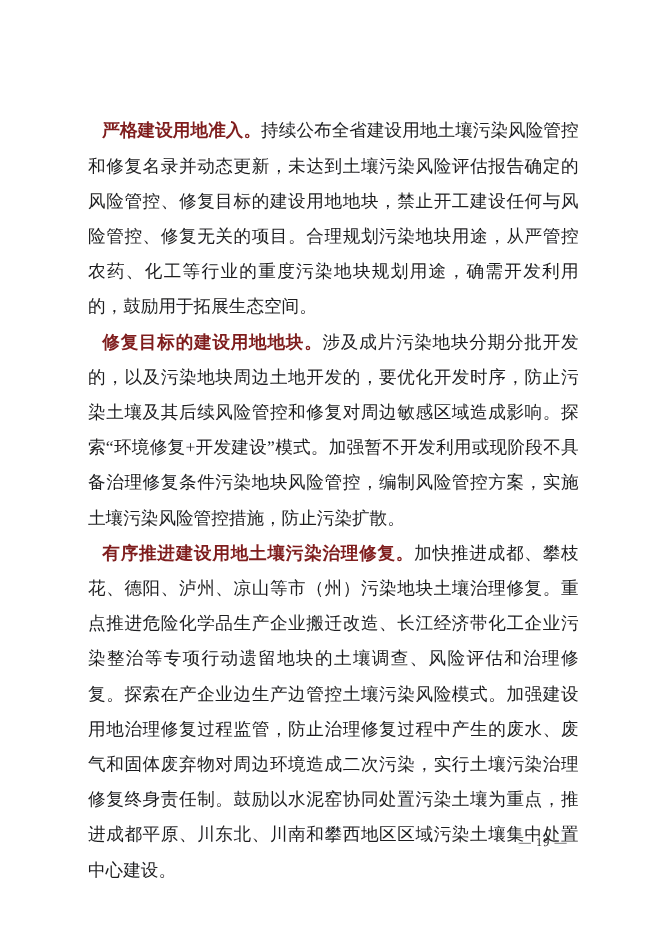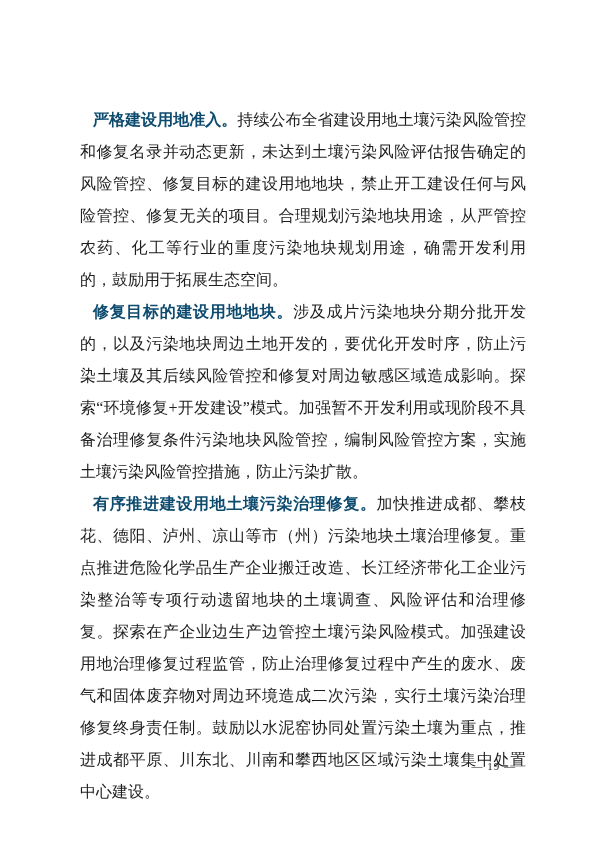--- a/index.html
+++ b/index.html
@@ -27,21 +27,21 @@
     text-justify: inter-character;
     word-break: break-all;
   }
   .para {
     margin: 0;
     padding: 0;
     text-indent: 13px;
   }
   .para .lead {
     font-weight: bold;
-    color: #0c4a6e;
+    color: #7f1d1d;
   }
   .page-number {
     position: absolute;
     top: 756px;
     right: 84px;
     font-family: "Liberation Serif", "DejaVu Serif", serif;
     font-size: 11px;
     line-height: 20px;
     color: #1d1d1f;
     letter-spacing: 1px;

